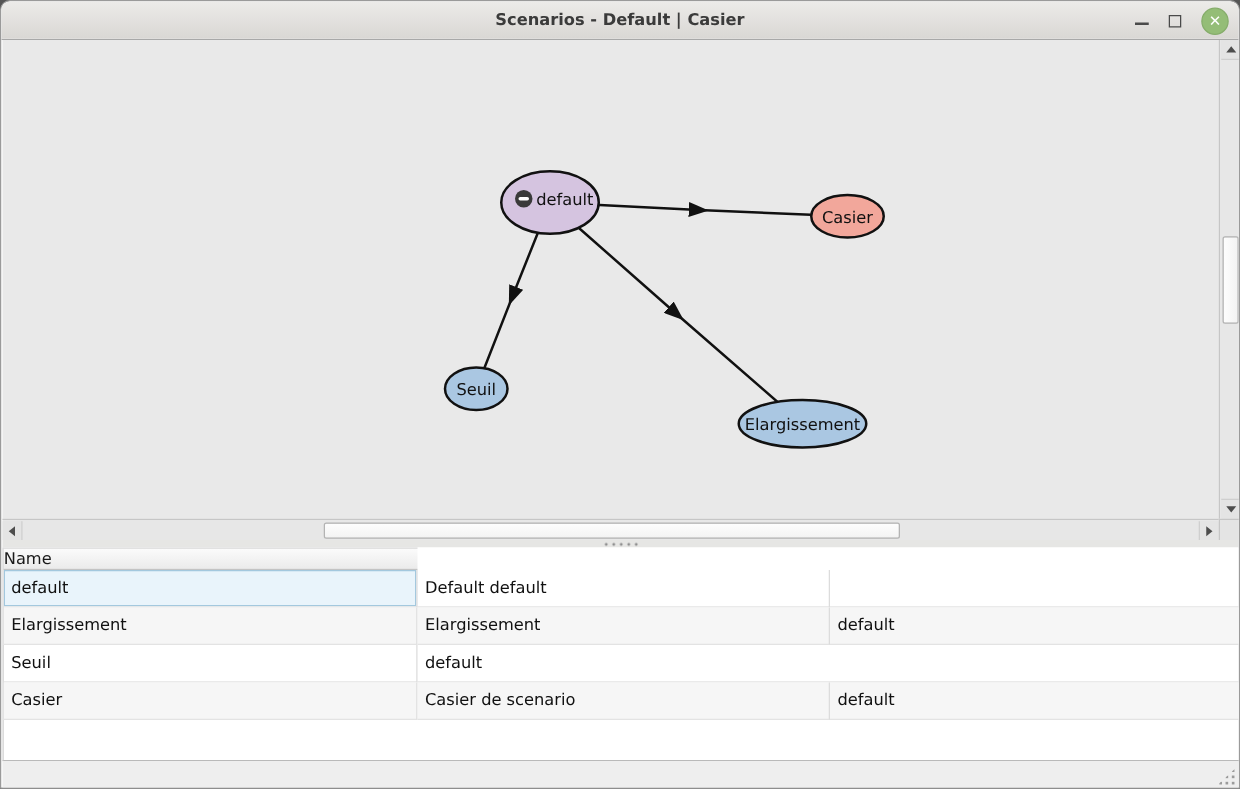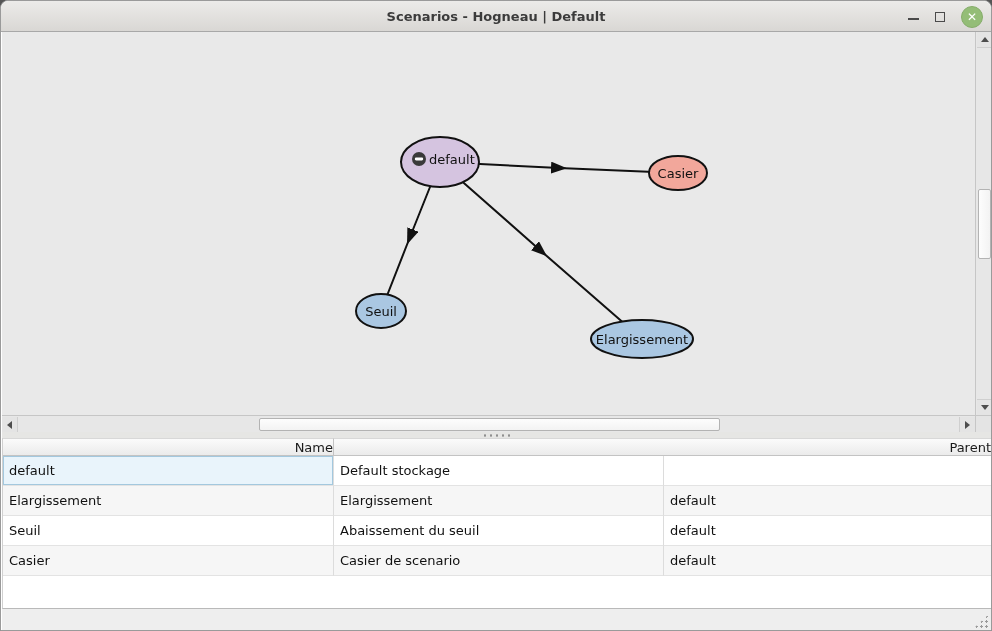--- a/index.html
+++ b/index.html
@@ -83,21 +83,21 @@
   
   .table-area {
     position:absolute; left:1px; top:437px; width:990px; height:171px;
     background:#fff; border-bottom:1px solid #b9b9b9;
     border-left:1px solid #d0d0d0; border-right:1px solid #d0d0d0;
   }
   .thead { display:flex; height:18px; }
   .hcell {
     background:linear-gradient(#fbfbfb,#ebebeb);
     border-right:1px solid #c3c3c3; border-bottom:1px solid #c3c3c3; border-top:1px solid #d8d8d8;
-    font-size:13px; color:#1a1a1a; text-align:right; line-height:17px;
+    font-size:13px; color:#1a1a1a; text-align:left; line-height:17px;
     overflow:hidden;
   }
   .hcell:last-child { border-right:none; }
   .col1 { width:331px; } .col2 { width:330px; } .col3 { flex:1; }
   .trow { display:flex; height:30px; }
   .tcell {
     font-size:13px; color:#111; padding:0 6px; line-height:29px;
     border-right:1px solid #dcdcdc; overflow:hidden; white-space:nowrap;
   }
   .tcell:last-child { border-right:none; }
@@ -119,21 +119,21 @@
     clip-path:polygon(100% 0,100% 100%,0 100%);
   }
   .bottom-edge { position:absolute; left:0; top:629px; width:100%; height:2px; background:#b5b5b3; }
 </style>
 </head>
 <body>
 
 <div class="window">
 
   <div class="titlebar">
-    <div class="title-text">Scenarios - Hogneau | Default</div>
+    <div class="title-text">Scenarios - Default | Casier</div>
     <div class="win-controls">
       <div class="btn-min"></div>
       <div class="btn-max"></div>
       <div class="btn-close">
         <span>✕</span>
       </div>
     </div>
   </div>
 
   <div class="canvas">
@@ -197,38 +197,36 @@
   </div>
   <div class="scroll-corner"></div>
 
   <div class="splitter">
     <div class="splitter-dots"></div>
   </div>
 
   <div class="table-area">
     <div class="thead">
       <div class="hcell col1">Name</div>
-      <div class="hcell col3">Parent</div>
     </div>
 
     <div class="trow">
       <div class="tcell col1 cell-selected">default</div>
-      <div class="tcell col2">Default stockage</div>
+      <div class="tcell col2">Default default</div>
       <div class="tcell col3"></div>
     </div>
 
     <div class="trow alt">
       <div class="tcell col1">Elargissement</div>
       <div class="tcell col2">Elargissement</div>
       <div class="tcell col3">default</div>
     </div>
 
     <div class="trow">
       <div class="tcell col1">Seuil</div>
-      <div class="tcell col2">Abaissement du seuil</div>
       <div class="tcell col3">default</div>
     </div>
 
     <div class="trow alt">
       <div class="tcell col1">Casier</div>
       <div class="tcell col2">Casier de scenario</div>
       <div class="tcell col3">default</div>
     </div>
   </div>
 

